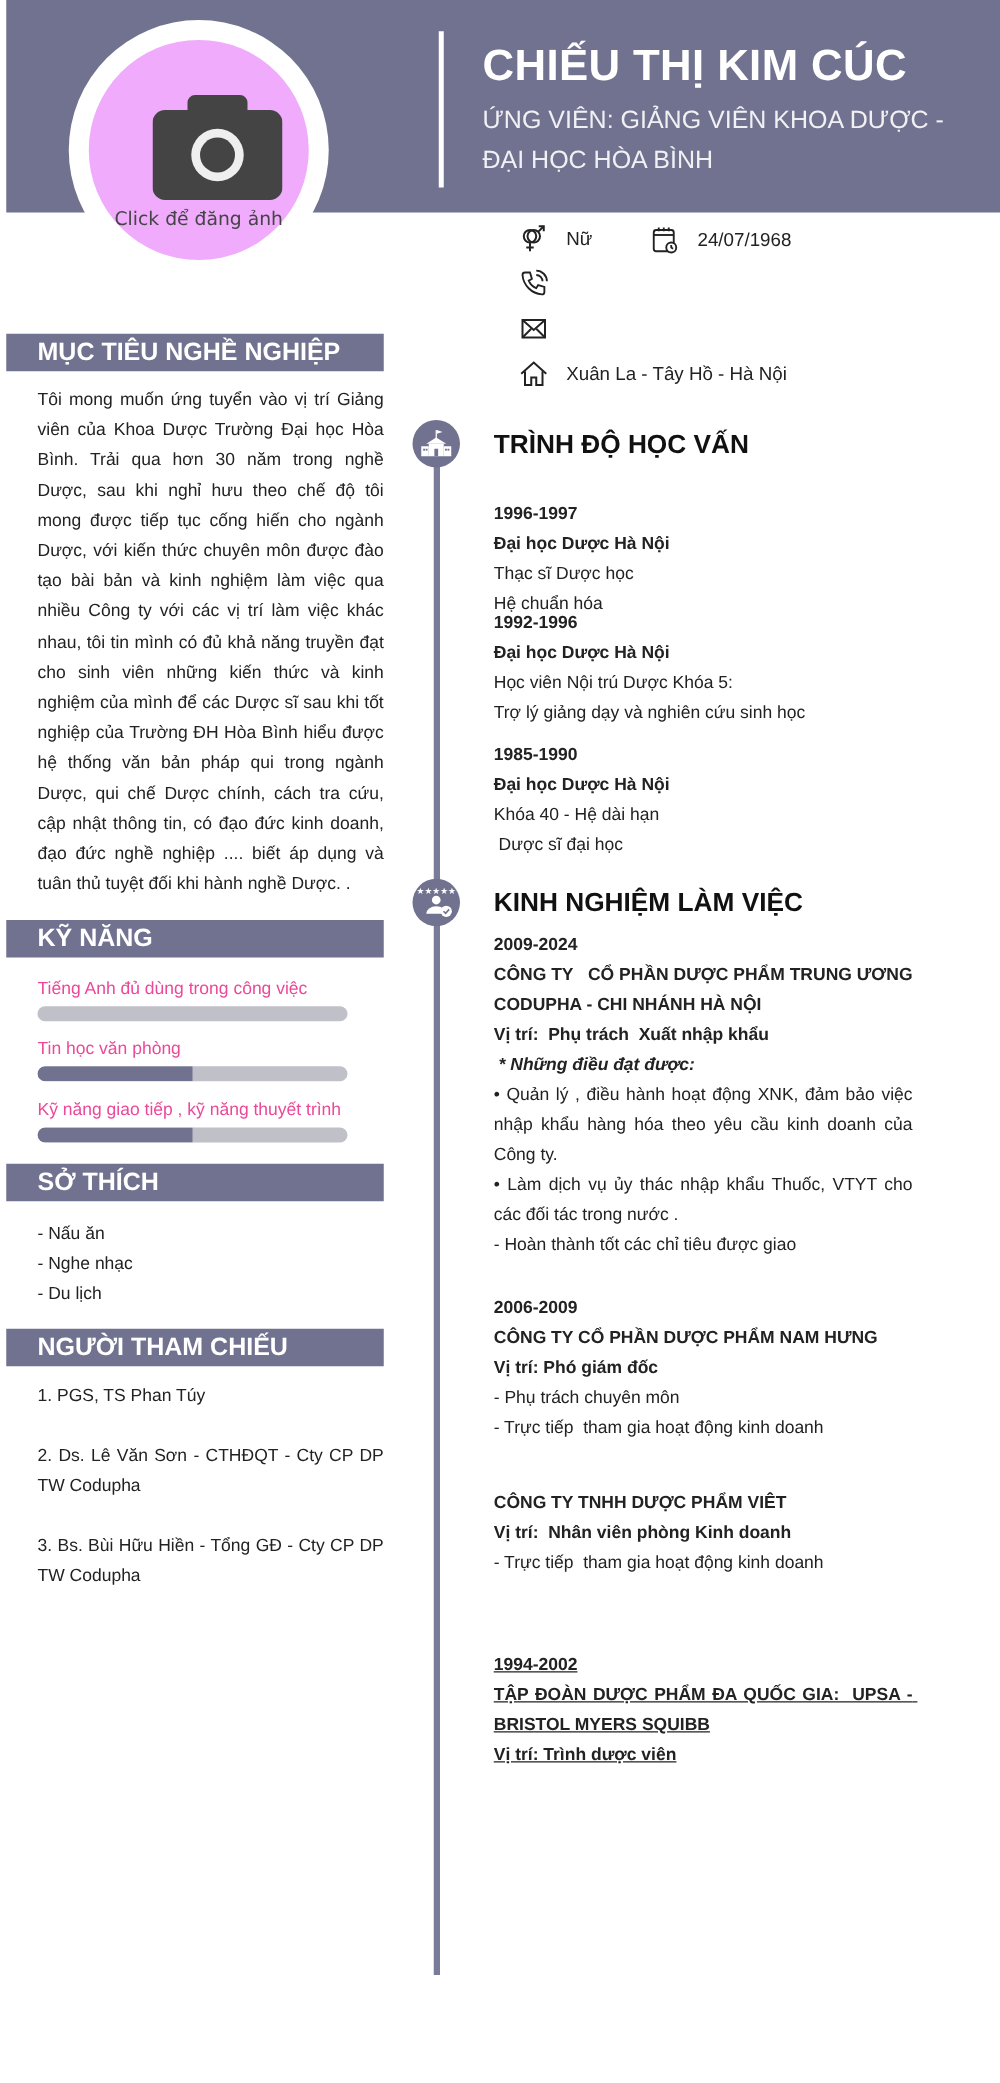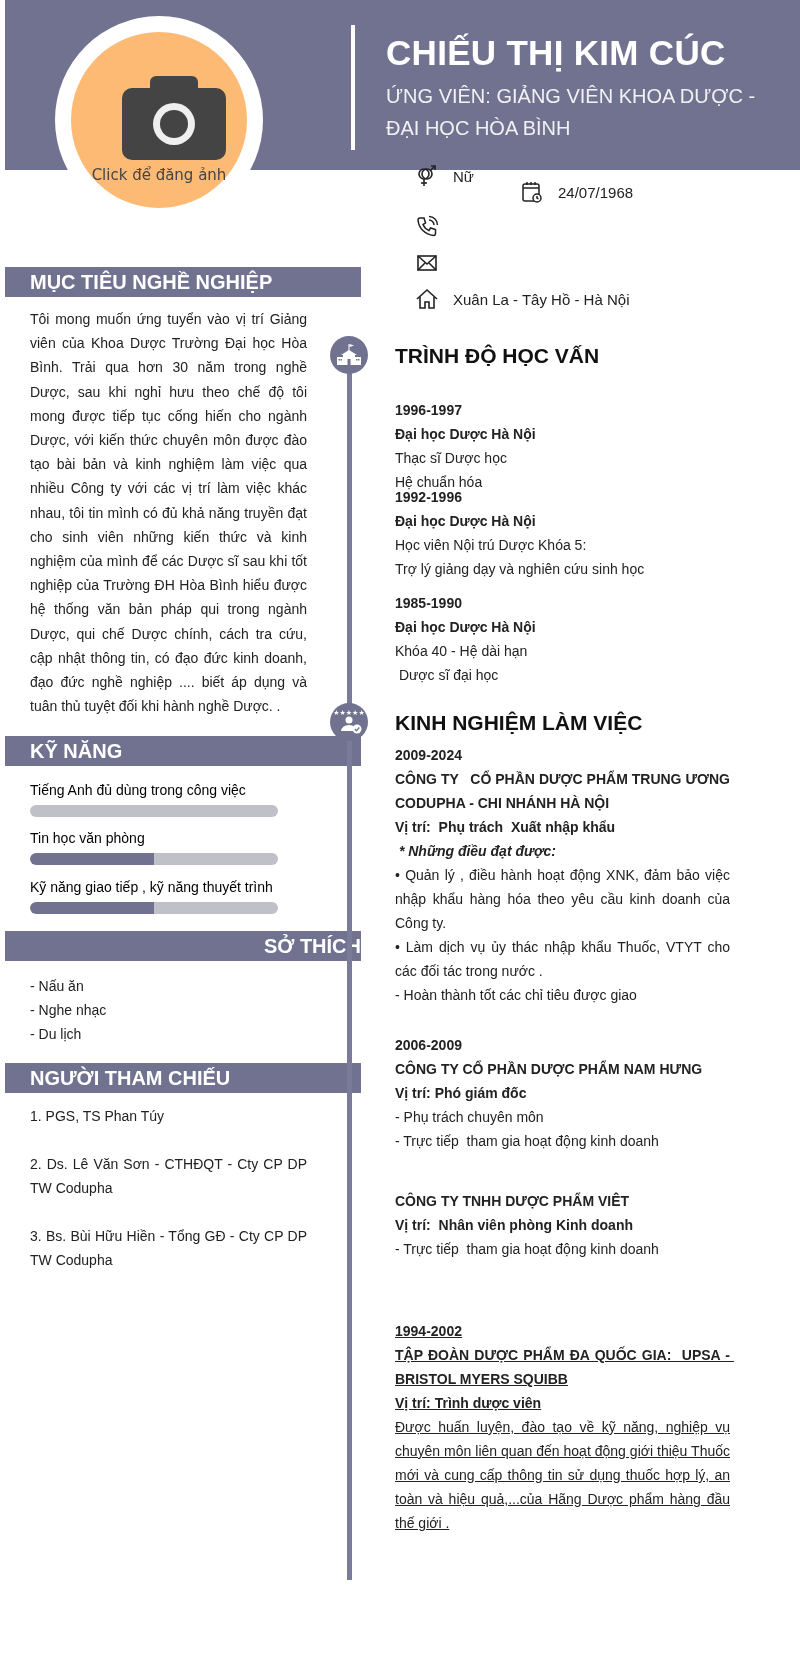--- a/index.html
+++ b/index.html
@@ -1,37 +1,37 @@
 <!DOCTYPE html>
 <html><head>
 <meta charset="utf-8">
 <style>
   * { box-sizing: border-box; margin: 0; padding: 0; }
   html, body { width: 800px; height: 1666px; background: #ffffff; }
   body { position: relative; font-family: "Liberation Sans", sans-serif; color: #222; overflow: hidden; }
 
   .header-band { position: absolute; left: 5px; top: 0; width: 795px; height: 170px; background: #717290; }
   .avatar-outer { position: absolute; left: 55px; top: 16px; width: 208px; height: 208px; border-radius: 50%; background: #ffffff; }
-  .avatar-inner { position: absolute; left: 16px; top: 16px; width: 176px; height: 176px; border-radius: 50%; background: #fdba74; }
+  .avatar-inner { position: absolute; left: 16px; top: 16px; width: 176px; height: 176px; border-radius: 50%; background: #f0abfc; }
   .camera { position: absolute; left: 51px; top: 40px; width: 104px; height: 88px; }
   .avatar-caption { position: absolute; left: 0; width: 176px; top: 134px; text-align: center; font-size: 15px; color: #444; font-family: "DejaVu Sans", sans-serif; }
 
   .title-bar { position: absolute; left: 351px; top: 25px; width: 4px; height: 125px; background: #ffffff; }
   .name { position: absolute; left: 386px; top: 33px; font-size: 35px; font-weight: bold; color: #ffffff; letter-spacing: 0.3px; }
   .role { position: absolute; left: 386px; top: 80px; width: 400px; font-size: 20px; line-height: 32px; color: #f1f1f4; }
 
   .contact { position: absolute; left: 415px; font-size: 15px; color: #222; display: flex; align-items: center; }
   .contact .ic { width: 24px; height: 24px; margin-right: 14px; display: inline-block; }
   .contact .ic svg { width: 24px; height: 24px; }
 
-  .sec-head { position: absolute; left: 5px; width: 356px; height: 30px; background: #717290; color: #fff; font-size: 20px; font-weight: bold; padding-left: 25px; line-height: 30px; }
+  .sec-head { position: absolute; left: 5px; width: 302px; height: 30px; background: #717290; color: #fff; font-size: 20px; font-weight: bold; padding-left: 25px; line-height: 30px; }
 
   .objective { position: absolute; left: 30px; top: 307px; width: 277px; font-size: 14px; line-height: 24.2px; text-align: justify; color: #222; }
 
-  .skill-label { position: absolute; left: 30px; font-size: 14px; color: #000000; }
+  .skill-label { position: absolute; left: 30px; font-size: 14px; color: #ec4899; }
   .skill-track { position: absolute; left: 30px; width: 248px; height: 12px; border-radius: 6px; background: #c0c0c8; overflow: hidden; }
   .skill-fill { height: 12px; background: #717290; border-radius: 6px 0 0 6px; }
 
   .plain { position: absolute; left: 30px; font-size: 14px; color: #222; line-height: 24px; width: 277px; text-align: justify; }
 
   .timeline-line { position: absolute; left: 347px; top: 355px; width: 5px; height: 1225px; background: #7a7b99; }
   .tl-icon { position: absolute; left: 330px; width: 38px; height: 38px; border-radius: 50%; background: #717290; }
   .tl-icon svg { width: 38px; height: 38px; }
 
   .r-title { position: absolute; left: 395px; font-size: 21px; font-weight: bold; color: #111; }
@@ -53,21 +53,21 @@
       <circle cx="52" cy="52" r="14" fill="#444444"></circle>
     </svg>
     <div class="avatar-caption">Click để đăng ảnh</div>
   </div>
 </div>
 
 <div class="title-bar"></div>
 <div class="name">CHIẾU THỊ KIM CÚC</div>
 <div class="role">ỨNG VIÊN: GIẢNG VIÊN KHOA  DƯỢC -  ĐẠI HỌC HÒA BÌNH</div>
 
-<div class="contact" style="top:164px;">
+<div class="contact" style="top:179px;">
   <span class="ic">
     <svg viewBox="0 0 24 24" fill="none" stroke="#222" stroke-width="1.6">
         <circle cx="9" cy="10" r="5"></circle>
         <circle cx="12" cy="10" r="5"></circle>
         <line x1="9" y1="15" x2="9" y2="22"></line>
         <line x1="6" y1="19" x2="12" y2="19"></line>
         <line x1="15.5" y1="6.5" x2="20" y2="2"></line>
         <polyline points="16,2 20,2 20,6"></polyline>
       </svg>
   </span>
@@ -128,21 +128,21 @@
   </div>
 <div class="skill-label" style="top:830px;">Tin học văn phòng</div>
 <div class="skill-track" style="top:853px;">
     <div class="skill-fill" style="width:50%;"></div>
   </div>
 <div class="skill-label" style="top:879px;">Kỹ năng giao tiếp , kỹ năng thuyết trình</div>
 <div class="skill-track" style="top:902px;">
     <div class="skill-fill" style="width:50%;"></div>
   </div>
 
-<div class="sec-head" style="top:931px;text-align:right;">SỞ THÍCH</div>
+<div class="sec-head" style="top:931px;">SỞ THÍCH</div>
 <div class="plain" style="top:974px;">- Nấu ăn</div>
 <div class="plain" style="top:998px;">- Nghe nhạc</div>
 <div class="plain" style="top:1022px;">- Du lịch</div>
 
 <div class="sec-head" style="top:1063px;">NGƯỜI THAM CHIẾU</div>
 <div class="plain" style="top:1104px;">1. PGS, TS  Phan Túy</div>
 <div class="plain" style="top:1152px;">2. Ds. Lê Văn Sơn - CTHĐQT - Cty CP DP TW Codupha</div>
 <div class="plain" style="top:1224px;">3. Bs. Bùi Hữu Hiền - Tổng GĐ - Cty CP DP TW Codupha</div>
 
 <div class="timeline-line"></div>
@@ -215,14 +215,13 @@
 <div class="r-block" style="top:1189px;">
   <div class="b">CÔNG TY TNHH DƯỢC PHẨM VIÊT</div>
   <div class="b" style="white-space:pre-wrap;">Vị trí:  Nhân viên phòng Kinh doanh</div>
   <div style="white-space:pre-wrap;">- Trực tiếp  tham gia hoạt động kinh doanh</div>
 </div>
 
 <div class="r-block" style="top:1319px;text-decoration:underline;">
   <div class="b">1994-2002</div>
   <div class="b j" style="white-space:pre-wrap;">TẬP ĐOÀN DƯỢC PHẨM ĐA QUỐC GIA:  UPSA - BRISTOL MYERS SQUIBB</div>
   <div class="b">Vị trí: Trình dược viên</div>
-  <div class="j">Được huấn luyện, đào tạo về kỹ năng, nghiệp vụ chuyên môn liên quan đến hoạt động giới thiệu Thuốc mới và cung cấp thông tin sử dụng thuốc hợp lý, an toàn và hiệu quả,...của Hãng  Dược phẩm hàng đầu thế giới .</div>
 </div>
 
 </body></html>

